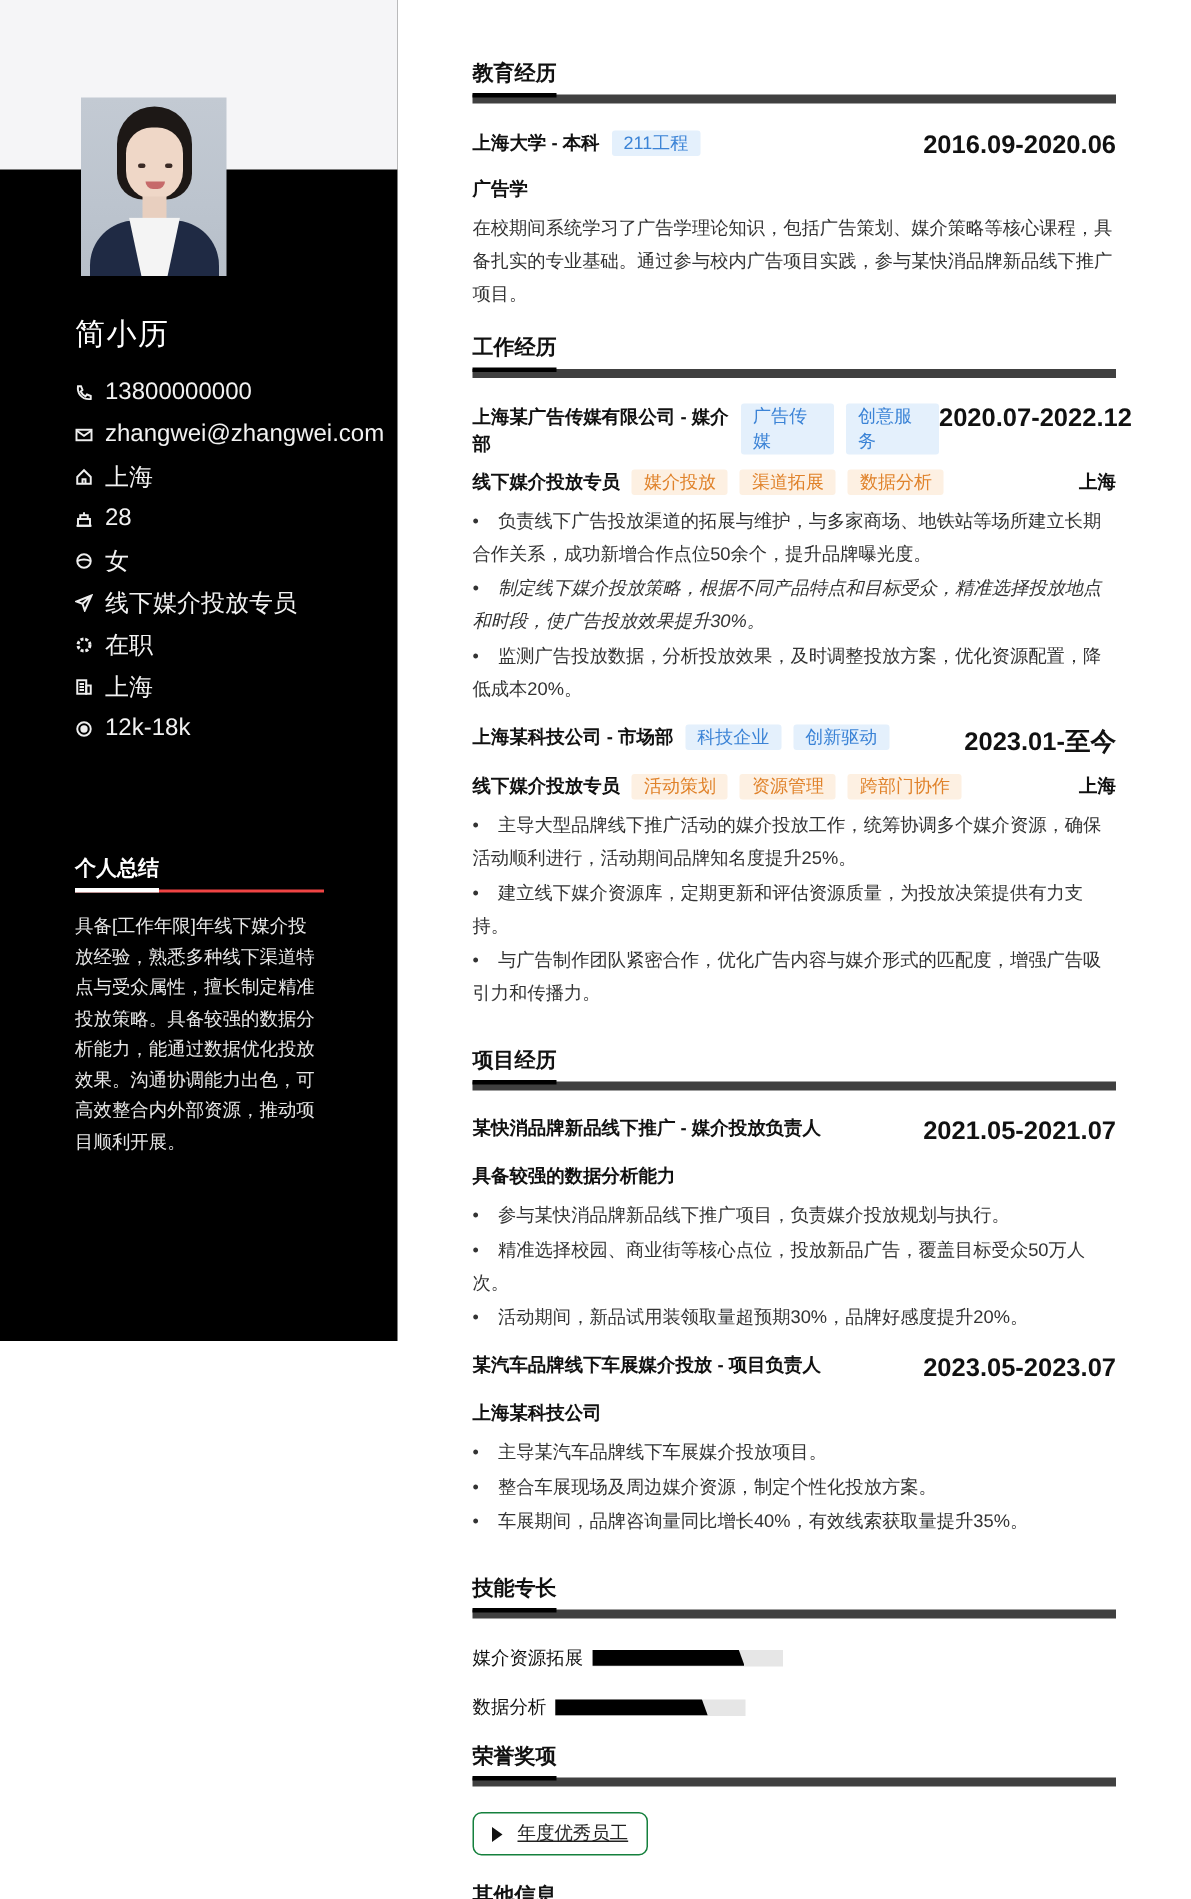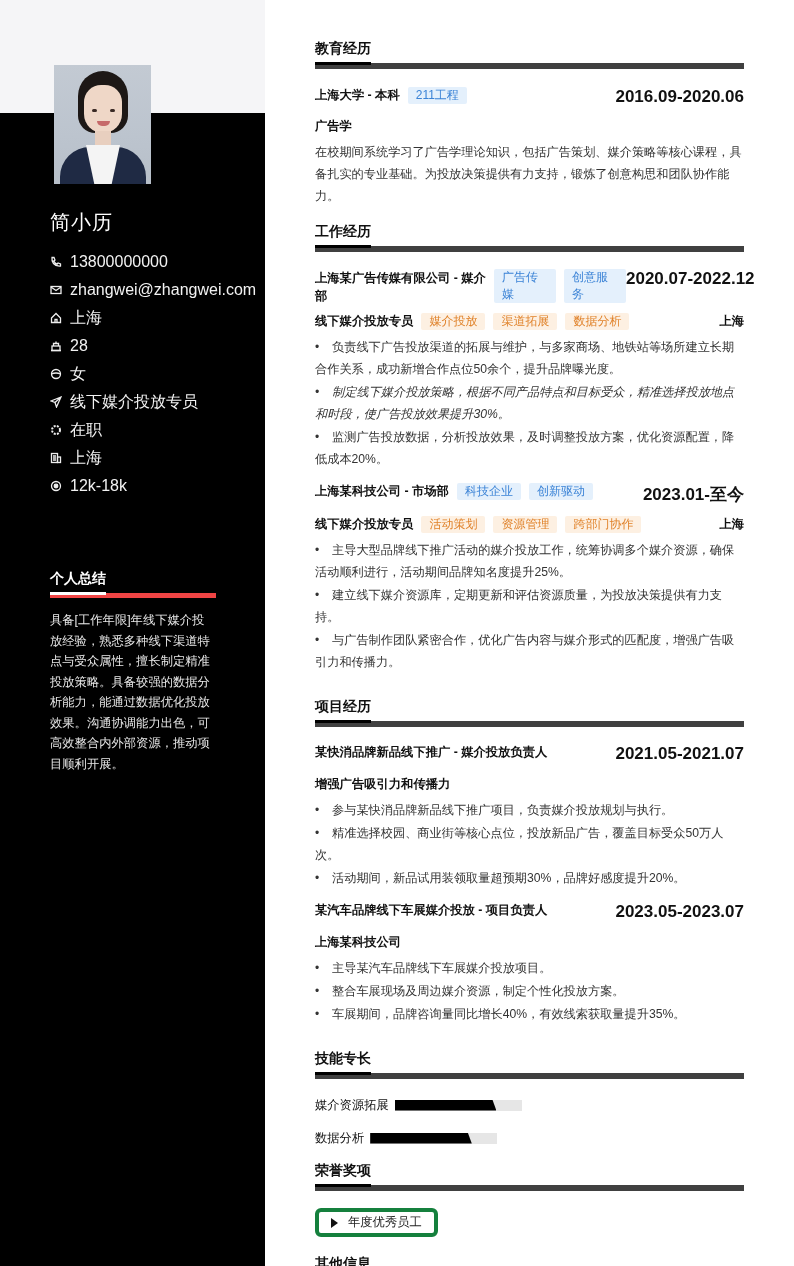--- a/index.html
+++ b/index.html
@@ -1,37 +1,37 @@
 <!DOCTYPE html>
 <html><head>
 <meta charset="utf-8">
 <style>
   * { box-sizing: border-box; margin: 0; padding: 0; }
   html, body { width: 794px; height: 1266px; overflow: hidden; background: #fff; }
   body { font-family: "Liberation Sans", "DejaVu Sans", sans-serif; color: #222; position: relative; }
 
   
-  .sidebar { position: absolute; left: 0; top: 0; width: 265px; height: 1266px; background: #000; }
+  .sidebar { position: absolute; left: 0; top: 0; width: 265px; height: 894px; background: #000; }
   .sidebar-top { position: absolute; left: 0; top: 0; width: 265px; height: 113px; background: #f5f5f7; }
   .photo { position: absolute; left: 54px; top: 65px; width: 97px; height: 119px; background: linear-gradient(180deg, #c3cad3 0%, #bcc4ce 60%, #b7bfc9 100%); overflow: hidden; }
   .photo .hair { position: absolute; left: 24px; top: 6px; width: 50px; height: 62px; border-radius: 26px 26px 18px 18px; background: #1d1816; }
   .photo .face { position: absolute; left: 30px; top: 20px; width: 38px; height: 48px; border-radius: 18px 18px 20px 20px; background: #efd7c7; }
   .photo .eye1, .photo .eye2 { position: absolute; top: 44px; width: 5px; height: 3px; background: #3a2a25; border-radius: 2px; }
   .photo .eye1 { left: 38px; } .photo .eye2 { left: 56px; }
   .photo .smile { position: absolute; left: 43px; top: 56px; width: 13px; height: 5px; border-radius: 0 0 7px 7px; background: #c66a6a; }
   .photo .neck { position: absolute; left: 41px; top: 66px; width: 16px; height: 16px; background: #e8cfbf; }
   .photo .body { position: absolute; left: 6px; top: 82px; width: 86px; height: 40px; border-radius: 30px 30px 0 0; background: #1f2a44; }
   .photo .collar { position: absolute; left: 32px; top: 80px; width: 34px; height: 40px; background: #f4f4f4; clip-path: polygon(0 0, 100% 0, 75% 100%, 25% 100%); }
   .name { position: absolute; left: 50px; top: 209px; color: #fff; font-size: 20px; font-weight: 500; letter-spacing: 1px; }
   .info-list { position: absolute; left: 50px; top: 248px; list-style: none; }
   .info-item { display: flex; align-items: center; height: 28px; color: #f2f2f2; font-size: 16px; }
   .info-item .ic { width: 12px; height: 12px; margin-right: 8px; display: inline-flex; align-items: center; justify-content: center; }
   .info-item svg { width: 12px; height: 12px; stroke: #eee; fill: none; stroke-width: 1.3; }
   .side-section { position: absolute; left: 50px; top: 570px; width: 166px; }
-  .side-title { color: #fff; font-size: 14px; font-weight: 700; padding-bottom: 5px; position: relative; border-bottom: 5px solid #ef4444; }
+  .side-title { color: #fff; font-size: 14px; font-weight: 700; padding-bottom: 5px; position: relative; border-bottom: 2px solid #ef4444; }
   .side-title::after { content: ""; position: absolute; left: 0; bottom: -2px; width: 56px; height: 3px; background: #fff; }
   .side-text { color: #e8e8e8; font-size: 12.3px; line-height: 20.5px; margin-top: 12px; }
 
   
   .main { position: absolute; left: 315px; top: 40px; width: 429px; }
   .section { margin-bottom: 0; }
   .sec-title { font-size: 14px; font-weight: 700; color: #111; position: relative; padding-bottom: 5px; border-bottom: 6px solid #404040; }
   .sec-title::after { content: ""; position: absolute; left: 0; bottom: -2px; width: 56px; height: 3px; background: #000; }
   .row { display: flex; align-items: flex-start; justify-content: space-between; }
   .row-left { display: flex; align-items: flex-start; flex-wrap: nowrap; }
@@ -44,21 +44,21 @@
   .bullets { list-style: none; }
   .bullets li { font-size: 12.2px; color: #333; line-height: 22px; position: relative; padding-left: 0; margin-bottom: 0; }
   .bullets li .dot { display: inline-block; width: 17px; font-size: 12px; }
 
   .skills { display: flex; flex-wrap: wrap; }
   .skill { display: flex; align-items: center; width: 214px; margin-right: 7px; height: 22px; margin-bottom: 11px; }
   .skill-label { font-size: 12.3px; color: #111; white-space: nowrap; margin-right: 6px; }
   .skill-bar { width: 127px; height: 11px; background: #e6e6e6; position: relative; }
   .skill-fill { position: absolute; left: 0; top: 0; height: 11px; background: #000; clip-path: polygon(0 0, calc(100% - 4px) 0, 100% 100%, 0 100%); }
 
-  .award { display: inline-flex; align-items: center; border: 4px solid #15803d; border-radius: 6px; height: 29px; padding: 0 12px; font-size: 12.3px; color: #222; }
+  .award { display: inline-flex; align-items: center; border: 1px solid #15803d; border-radius: 6px; height: 29px; padding: 0 12px; font-size: 12.3px; color: #222; text-decoration: underline; }
   .award .tri { width: 0; height: 0; border-left: 7px solid #111; border-top: 5px solid transparent; border-bottom: 5px solid transparent; margin-right: 10px; }
 </style>
 </head>
 <body>
 
 <aside class="sidebar">
   <div class="sidebar-top"></div>
   <div class="photo">
     <div class="hair"></div>
       <div class="face"></div>
@@ -164,21 +164,21 @@
   <section class="section">
     <div class="sec-title">教育经历</div>
     <div class="row" style="margin-top:18px;">
       <div class="row-left">
         <span class="bold">上海大学 - 本科</span>
         <span class="tag blue">211工程</span>
       </div>
       <span class="date">2016.09-2020.06</span>
     </div>
     <div class="bold" style="margin-top:11px;">广告学</div>
-    <div class="para" style="margin-top:6px;">在校期间系统学习了广告学理论知识，包括广告策划、媒介策略等核心课程，具备扎实的专业基础。为投放决策提供有力支持，锻炼了创意构思和团队协作能力。</div>
+    <div class="para" style="margin-top:6px;">在校期间系统学习了广告学理论知识，包括广告策划、媒介策略等核心课程，具备扎实的专业基础。通过参与校内广告项目实践，参与某快消品牌新品线下推广项目。</div>
   </section>
 
   <section class="section" style="margin-top:16px;">
     <div class="sec-title">工作经历</div>
 
     <div style="margin-top:17px;">
       <div class="row">
         <div class="row-left">
           <span class="bold" style="width:172px; line-height:18px;">上海某广告传媒有限公司 - 媒介部</span>
           <span class="tag blue" style="width:62px; white-space:normal; margin-left:7px;">广告传媒</span>
@@ -229,21 +229,21 @@
   </section>
 
   <section class="section" style="margin-top:25px;">
     <div class="sec-title">项目经历</div>
 
     <div style="margin-top:17px;">
       <div class="row">
         <span class="bold">某快消品牌新品线下推广 - 媒介投放负责人</span>
         <span class="date">2021.05-2021.07</span>
       </div>
-      <div class="bold" style="margin-top:12px;">增强广告吸引力和传播力</div>
+      <div class="bold" style="margin-top:12px;">具备较强的数据分析能力</div>
       <ul class="bullets" style="margin-top:6px;">
         <li><span class="dot">•</span><span>参与某快消品牌新品线下推广项目，负责媒介投放规划与执行。</span></li>
         <li style="margin-top:1px;"><span class="dot">•</span><span>精准选择校园、商业街等核心点位，投放新品广告，覆盖目标受众50万人次。</span></li>
         <li style="margin-top:1px;"><span class="dot">•</span><span>活动期间，新品试用装领取量超预期30%，品牌好感度提升20%。</span></li>
       </ul>
     </div>
 
     <div style="margin-top:13px;">
       <div class="row">
         <span class="bold">某汽车品牌线下车展媒介投放 - 项目负责人</span>

